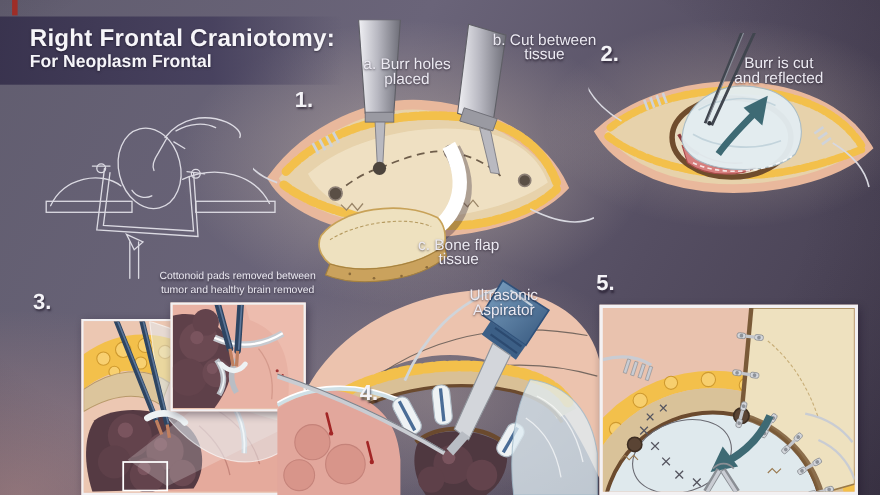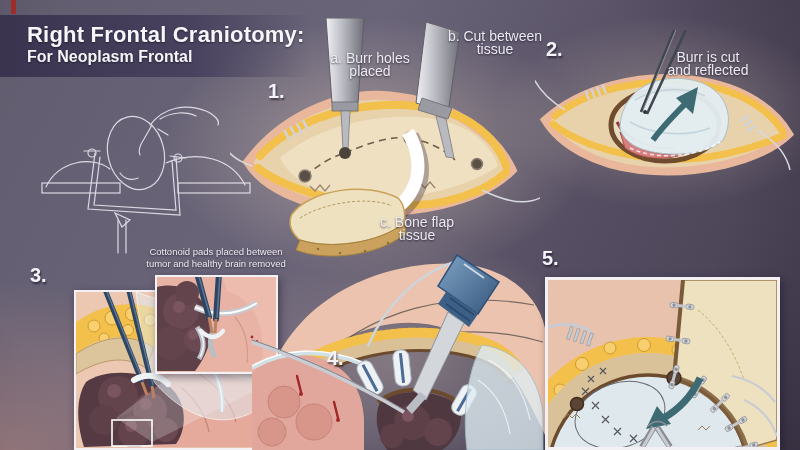--- a/index.html
+++ b/index.html
@@ -430,17 +430,21 @@
   </div>
   <div class="lbl" style="left:367px;top:216px;width:100px;">
     <span>c. Bone flap</span><br>
     <span>tissue</span>
   </div>
   <div class="lbl" style="left:648px;top:51px;width:120px;">
     <span>Burr is cut</span><br>
     <span>and reflected</span>
   </div>
   <div class="lbl" style="left:135px;top:246px;width:162px;font-size:9.5px;line-height:12px;">
-    <span>Cottonoid pads placed between</span><br>
+    <span>Cottonoid pads removed between</span><br>
     <span>tumor and healthy brain removed</span>
   </div>
+  <div class="lbl" style="left:408px;top:262px;width:100px;">
+    <span>Ultrasonic</span><br>
+    <span>Aspirator</span>
+  </div>
 
 </div>
 
 </body></html>

